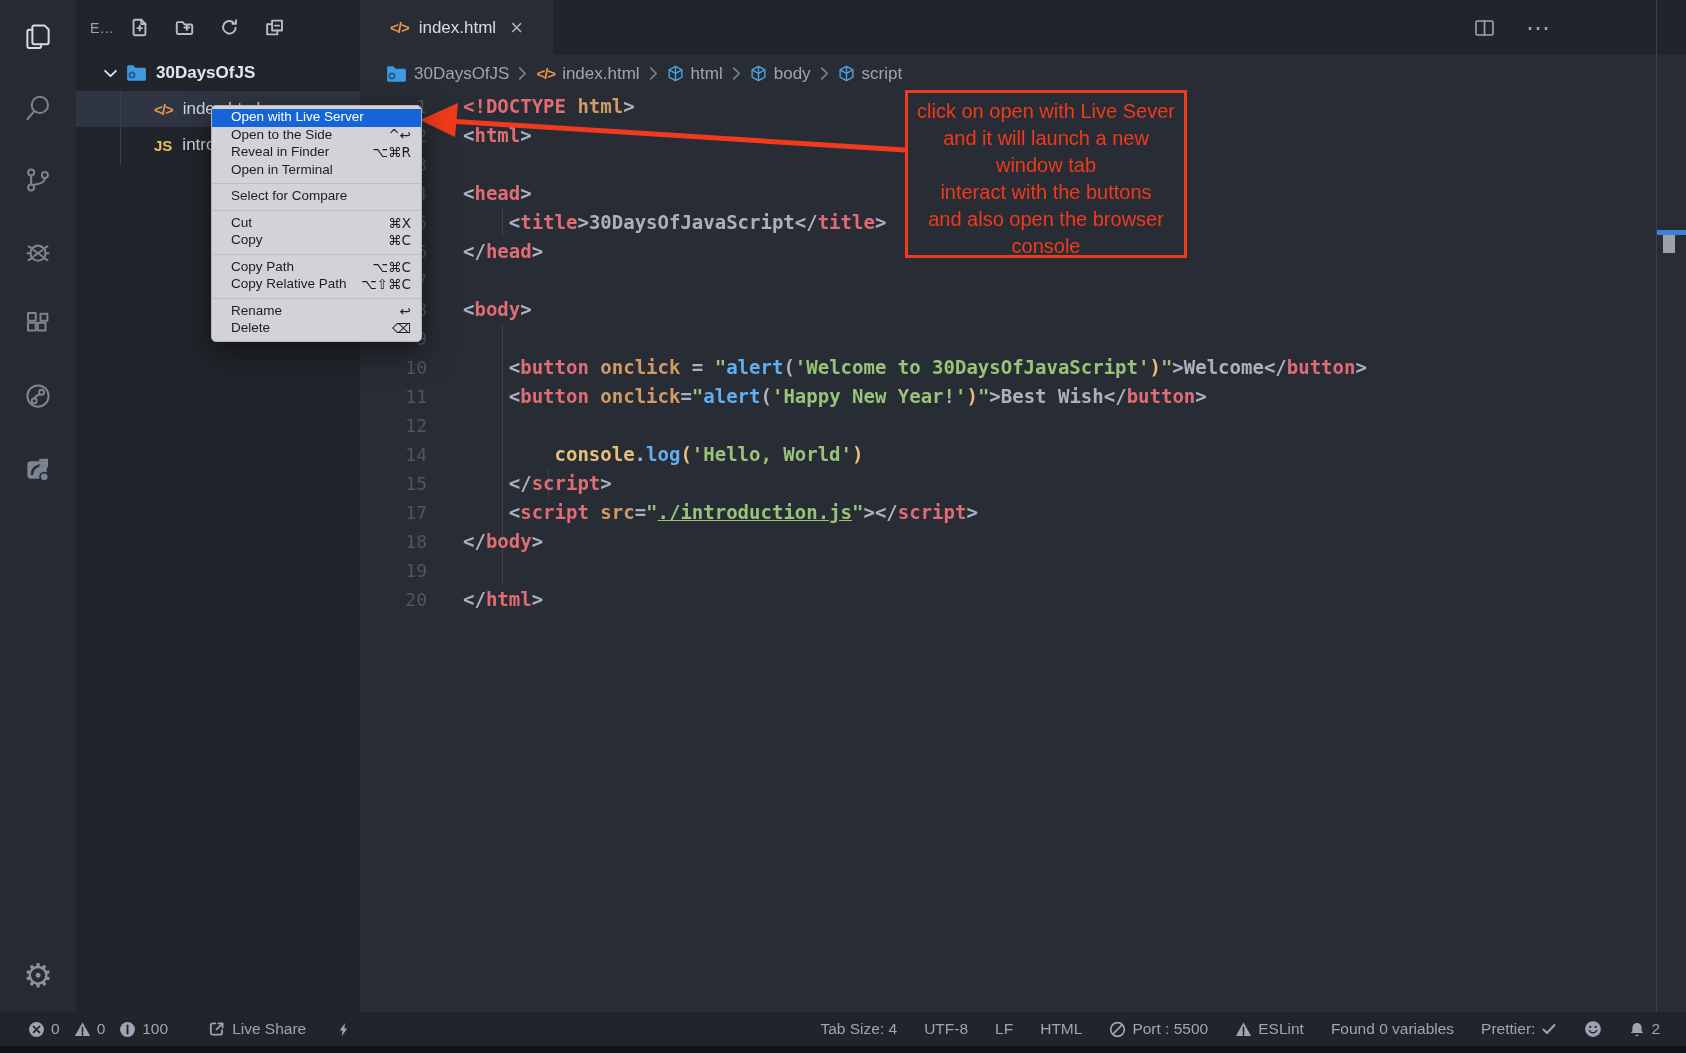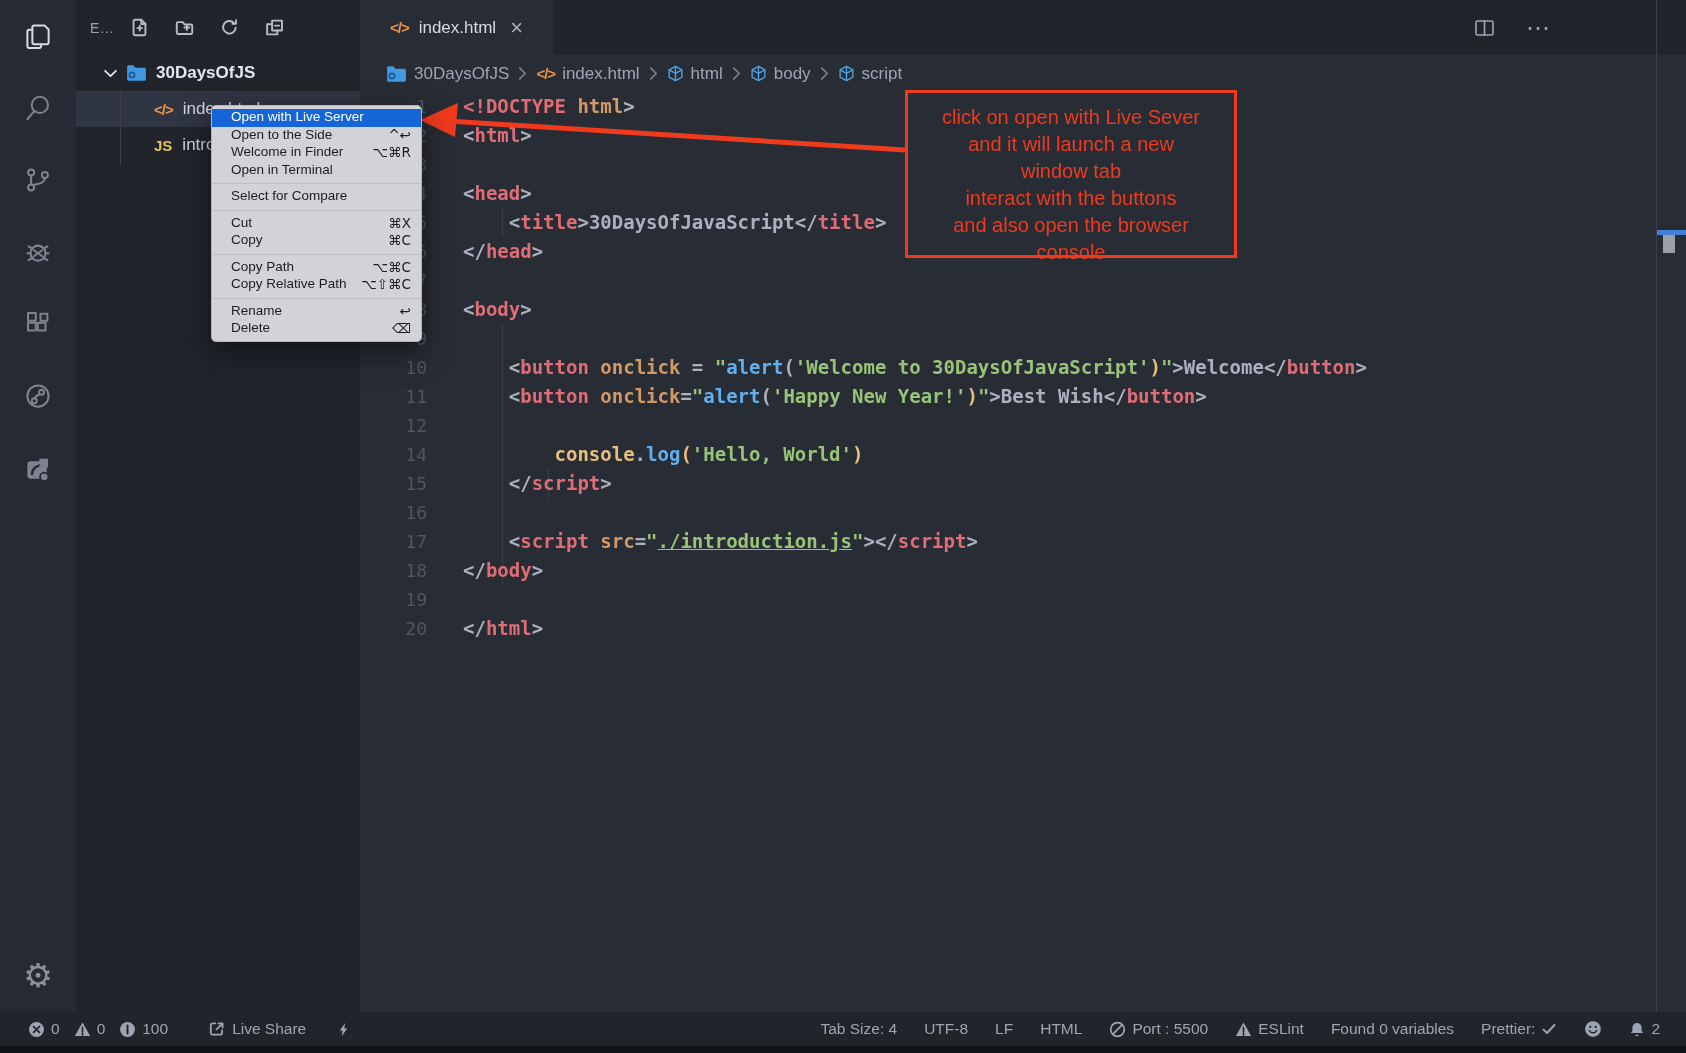--- a/index.html
+++ b/index.html
@@ -53,22 +53,22 @@
   .bk{background:#525a6e;box-shadow:0 0 0 1px #646d82 inset;}
   .guide{position:absolute;width:1px;background:#3b4048;}
 
   
   .minimap{position:absolute;left:1455px;top:97px;}
   .ruler-border{position:absolute;left:1296px;top:0;width:1px;height:1012px;background:#3a3f49;}
   .ruler-cursor{position:absolute;left:1297px;top:230px;width:29px;height:5px;background:#3f7fd6;}
   .scroll-thumb{position:absolute;left:1303px;top:235px;width:12px;height:18px;background:#9aa0a8;}
 
   
-  .annotation{position:absolute;left:905px;top:90px;width:332px;height:168px;border:3px solid #ef3a1d;box-sizing:border-box;
-    color:#ef3a1d;font-size:20px;line-height:27px;text-align:center;padding-top:11px;}
+  .annotation{position:absolute;left:905px;top:90px;width:282px;height:168px;border:3px solid #ef3a1d;box-sizing:border-box;
+    color:#ef3a1d;font-size:20px;line-height:27px;text-align:center;padding-top:5px;}
   .arrow-svg{position:absolute;left:0;top:0;pointer-events:none;}
 
   
   .context-menu{position:absolute;left:211px;top:105px;width:209px;background:#d3d3d7;border:1px solid #b5b5b9;border-radius:5px;
     box-shadow:0 10px 30px rgba(0,0,0,.5);padding:3px 0;font-size:13.5px;color:#1d1d1f;z-index:30;}
   .menu-item{height:17.5px;display:flex;align-items:flex-start;padding:0 10px 0 19px;cursor:pointer;}
   .menu-item .mi-label{flex:1;}
   .menu-item .mi-short{color:#1d1d1f;}
   .menu-item.hl{background:#1565d8;color:#fff;}
   .menu-sep{height:1px;background:#bfbfc3;margin:4px 0;}
@@ -328,21 +328,20 @@
         <div class="code-row"><span class="gutter">5</span><span class="line-text-wrap"><span class="line-text"><span class="tk-punct">    </span><span class="tk-punct">&lt;</span><span class="tk-tag">title</span><span class="tk-punct">&gt;</span><span class="tk-txt">30DaysOfJavaScript</span><span class="tk-punct">&lt;/</span><span class="tk-tag">title</span><span class="tk-punct">&gt;</span></span></span></div>
         <div class="code-row"><span class="gutter">6</span><span class="line-text-wrap"><span class="line-text"><span class="tk-punct">&lt;/</span><span class="tk-tag">head</span><span class="tk-punct">&gt;</span></span></span></div>
         <div class="code-row"><span class="gutter">7</span><span class="line-text-wrap"><span class="line-text"></span></span></div>
         <div class="code-row"><span class="gutter">8</span><span class="line-text-wrap"><span class="line-text"><span class="tk-punct">&lt;</span><span class="tk-tag">body</span><span class="tk-punct">&gt;</span></span></span></div>
         <div class="code-row"><span class="gutter">9</span><span class="line-text-wrap"><span class="line-text"></span></span></div>
         <div class="code-row"><span class="gutter">10</span><span class="line-text-wrap"><span class="line-text"><span class="tk-punct">    </span><span class="tk-punct">&lt;</span><span class="tk-tag">button</span><span class="tk-punct"> </span><span class="tk-attr">onclick</span><span class="tk-punct"> = </span><span class="tk-str">"</span><span class="tk-fn">alert</span><span class="tk-punct">(</span><span class="tk-str">'Welcome to 30DaysOfJavaScript'</span><span class="tk-obj">)</span><span class="tk-str">"</span><span class="tk-punct">&gt;</span><span class="tk-txt">Welcome</span><span class="tk-punct">&lt;/</span><span class="tk-tag">button</span><span class="tk-punct">&gt;</span></span></span></div>
         <div class="code-row"><span class="gutter">11</span><span class="line-text-wrap"><span class="line-text"><span class="tk-punct">    </span><span class="tk-punct">&lt;</span><span class="tk-tag">button</span><span class="tk-punct"> </span><span class="tk-attr">onclick</span><span class="tk-punct">=</span><span class="tk-str">"</span><span class="tk-fn">alert</span><span class="tk-punct">(</span><span class="tk-str">'Happy New Year!'</span><span class="tk-obj">)</span><span class="tk-str">"</span><span class="tk-punct">&gt;</span><span class="tk-txt">Best Wish</span><span class="tk-punct">&lt;/</span><span class="tk-tag">button</span><span class="tk-punct">&gt;</span></span></span></div>
         <div class="code-row"><span class="gutter">12</span><span class="line-text-wrap"><span class="line-text"></span></span></div>
         <div class="code-row"><span class="gutter">14</span><span class="line-text-wrap"><span class="line-text"><span class="tk-punct">        </span><span class="tk-obj">console</span><span class="tk-punct">.</span><span class="tk-fn">log</span><span class="tk-obj">(</span><span class="tk-str">'Hello, World'</span><span class="tk-obj">)</span></span></span></div>
         <div class="code-row"><span class="gutter">15</span><span class="line-text-wrap"><span class="line-text"><span class="tk-punct">    </span><span class="tk-punct">&lt;/</span><span class="tk-tag">script</span><span class="tk-punct">&gt;</span></span></span></div>
-        <div class="code-row"><span class="gutter">16</span><span class="line-text-wrap"><span class="line-text"></span></span></div>
         <div class="code-row"><span class="gutter">17</span><span class="line-text-wrap"><span class="line-text"><span class="tk-punct">    </span><span class="tk-punct">&lt;</span><span class="tk-tag">script</span><span class="tk-punct"> </span><span class="tk-attr">src</span><span class="tk-punct">=</span><span class="tk-str">"</span><span class="tk-link">./introduction.js</span><span class="tk-str">"</span><span class="tk-punct">&gt;&lt;/</span><span class="tk-tag">script</span><span class="tk-punct">&gt;</span></span></span></div>
         <div class="code-row"><span class="gutter">18</span><span class="line-text-wrap"><span class="line-text"><span class="tk-punct">&lt;/</span><span class="tk-tag">body</span><span class="tk-punct">&gt;</span></span></span></div>
         <div class="code-row"><span class="gutter">19</span><span class="line-text-wrap"><span class="line-text"></span></span></div>
         <div class="code-row"><span class="gutter">20</span><span class="line-text-wrap"><span class="line-text"><span class="tk-punct">&lt;/</span><span class="tk-tag">html</span><span class="tk-punct">&gt;</span></span></span></div>
       </div>
 
     <div class="minimap" id="minimap"></div>
     <div class="ruler-border"></div>
     <div class="ruler-cursor"></div>
     <div class="scroll-thumb"></div>
@@ -364,21 +363,21 @@
 
   <div class="context-menu" id="context-menu">
       <div class="menu-item hl">
         <span class="mi-label">Open with Live Server</span>
       </div>
       <div class="menu-item">
         <span class="mi-label">Open to the Side</span>
         <span class="mi-short" style="font-family: &quot;DejaVu Sans&quot;, sans-serif;">^↩</span>
       </div>
       <div class="menu-item">
-        <span class="mi-label">Welcome in Finder</span>
+        <span class="mi-label">Reveal in Finder</span>
         <span class="mi-short" style="font-family: &quot;DejaVu Sans&quot;, sans-serif;">⌥⌘R</span>
       </div>
       <div class="menu-item">
         <span class="mi-label">Open in Terminal</span>
       </div>
       <div class="menu-sep"></div>
       <div class="menu-item">
         <span class="mi-label">Select for Compare</span>
       </div>
       <div class="menu-sep"></div>

